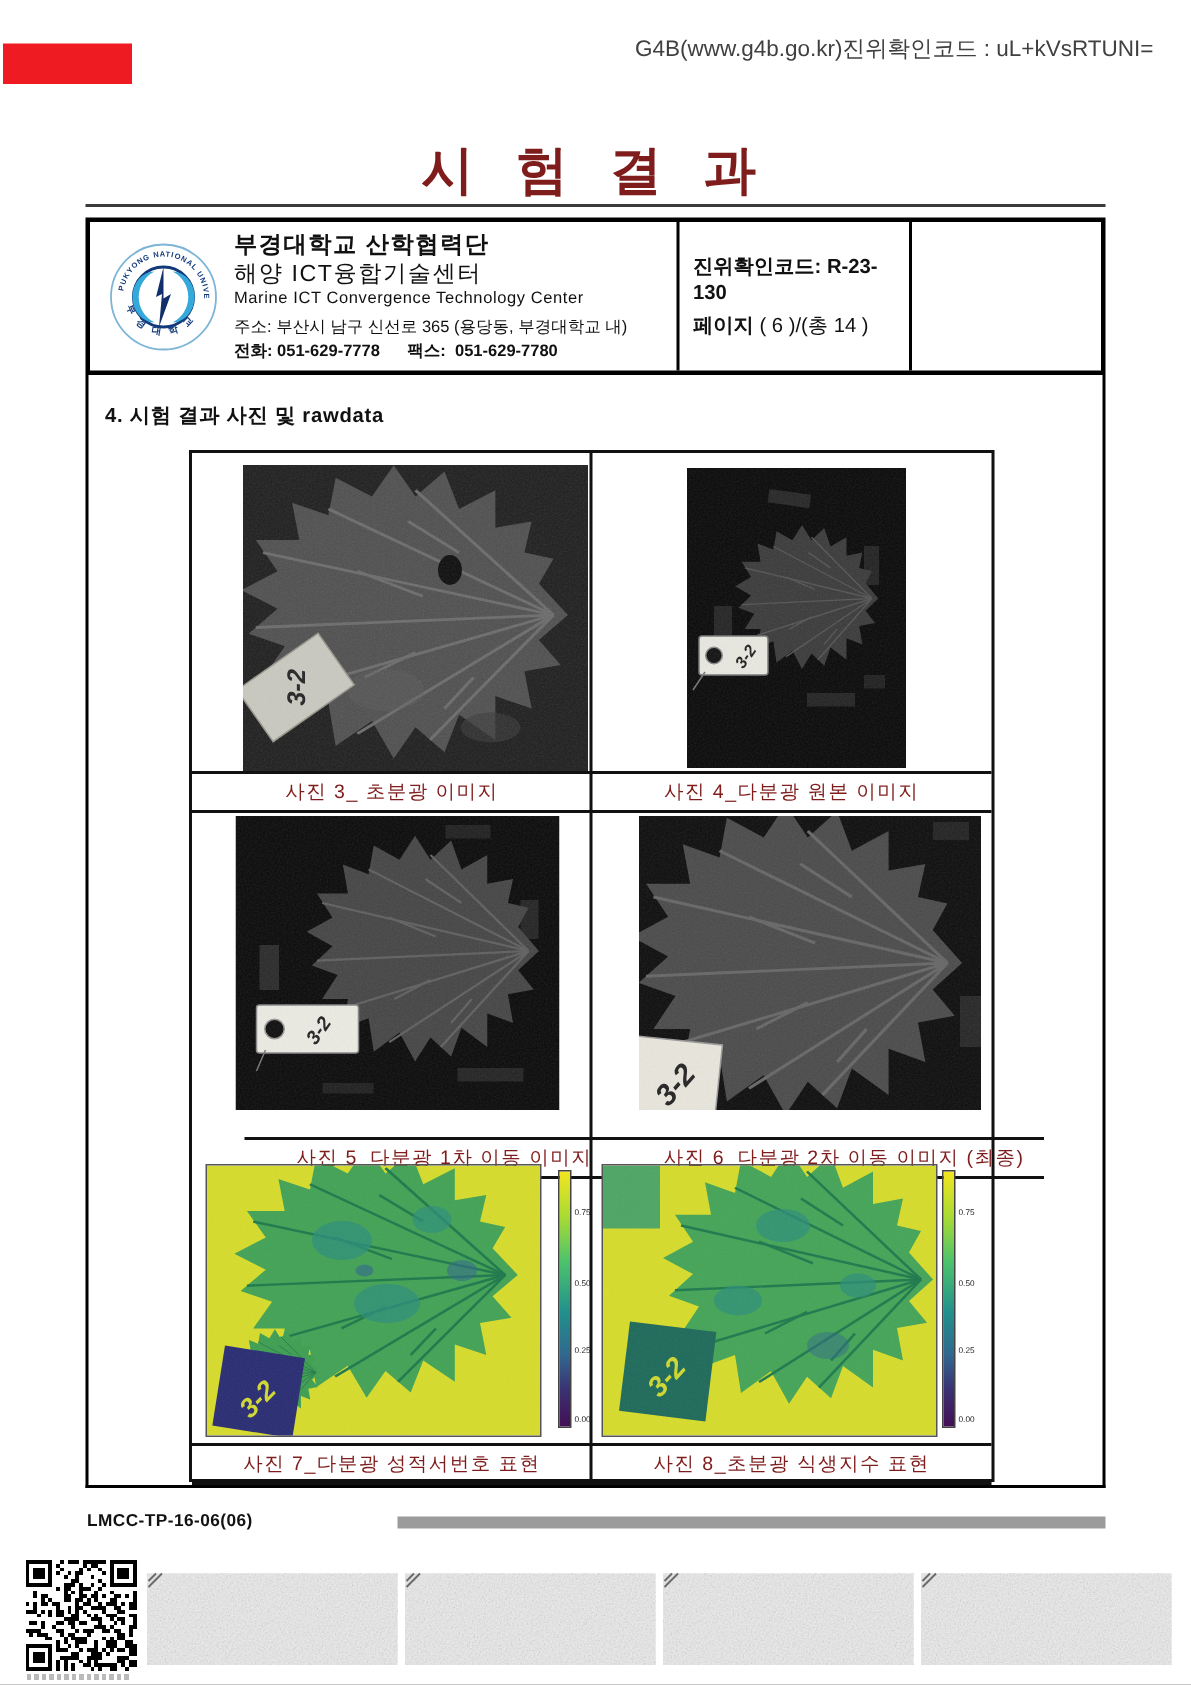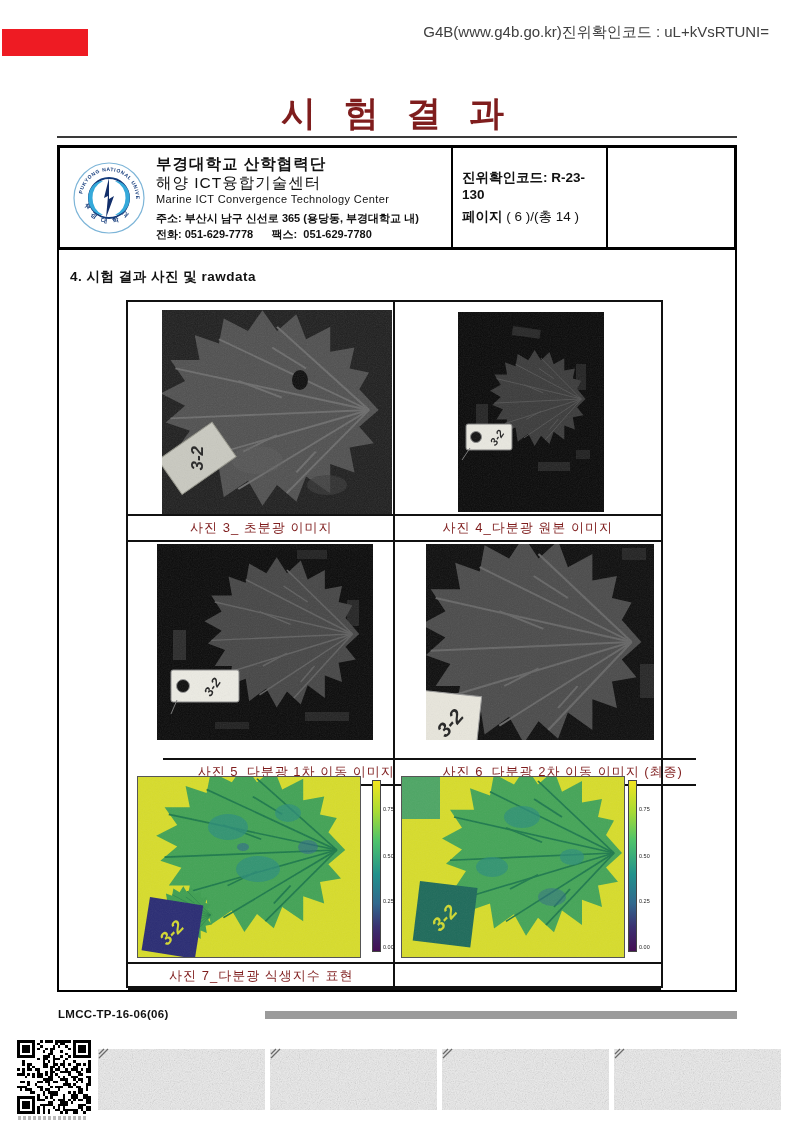--- a/index.html
+++ b/index.html
@@ -12,21 +12,21 @@
   .rule{background:#3a3a3a;}
   .hbox{border:3px solid #000;display:flex;box-sizing:border-box;}
   .hcell{box-sizing:border-box;height:100%;}
   .hcell1{width:393px;border-right:2px solid #000;display:flex;align-items:center;padding-left:12px;}
   .hcell2{width:155px;border-right:2px solid #000;display:flex;flex-direction:column;justify-content:center;padding-left:9px;}
   .hcell3{flex:1;}
   .orgtxt{margin-left:10px;line-height:1.25;}
   .org-name{font-size:15.5px;font-weight:bold;letter-spacing:1px;}
   .center-name{font-size:15.5px;font-weight:normal;letter-spacing:1px;}
   .center-en{font-size:11px;letter-spacing:.4px;margin-top:1px;}
-  .addr{font-size:11px;font-weight:bold;margin-top:5px;}
+  .addr{font-size:11px;font-weight:normal;margin-top:5px;}
   .phone{font-size:11px;font-weight:bold;margin-top:2px;white-space:pre;}
   .repno{font-size:13.5px;font-weight:bold;margin-bottom:6px;}
   .pgline{font-size:13.5px;}
   .pgline .lbl{font-weight:bold;}
   .cbox{border:2px solid #000;border-top:none;box-sizing:border-box;}
   .sect{font-size:13.5px;font-weight:bold;letter-spacing:.5px;}
   .grid{border:2px solid #111;box-sizing:border-box;position:absolute;background:#fff;}
   .vdiv{position:absolute;background:#111;}
   .caprow{position:absolute;left:0;width:100%;border-top:2px solid #111;border-bottom:2px solid #111;box-sizing:border-box;display:flex;}
   .capcell{width:50%;display:flex;align-items:center;justify-content:center;font-size:13px;letter-spacing:1px;color:#7f1d1d;}
@@ -240,21 +240,22 @@
           <rect width="222" height="180" filter="url(#grainF)" opacity="0.08"></rect>
         </svg>
       </div>
       <div class="cbar" style="left:500px;top:478px;height:172px;"></div>
       <div class="tick" style="left:511px;top:505px;">0.75</div>
       <div class="tick" style="left:511px;top:552px;">0.50</div>
       <div class="tick" style="left:511px;top:597px;">0.25</div>
       <div class="tick" style="left:511px;top:643px;">0.00</div>
 
       <div class="caprow" style="top:660px;height:28px;">
-        <div class="capcell">사진 7_다분광 식생지수 표현</div>
+        <div class="capcell">사진 7_다분광 성적서번호 표현</div>
+        <div class="capcell">사진 8_초분광 식생지수 표현</div>
       </div>
     </div>
   </div>
 
   <div class="abs doccode" style="left:58px;top:1008px;">LMCC-TP-16-06(06)</div>
   <div class="abs graybar" style="left:265px;top:1011px;width:472px;height:8px;"></div>
 
   <div class="abs qrwrap" style="left:16px;top:1040px;">
     <svg width="76" height="74" viewBox="0 0 29 29" shape-rendering="crispEdges">
       <rect width="29" height="29" fill="#fff"></rect>

